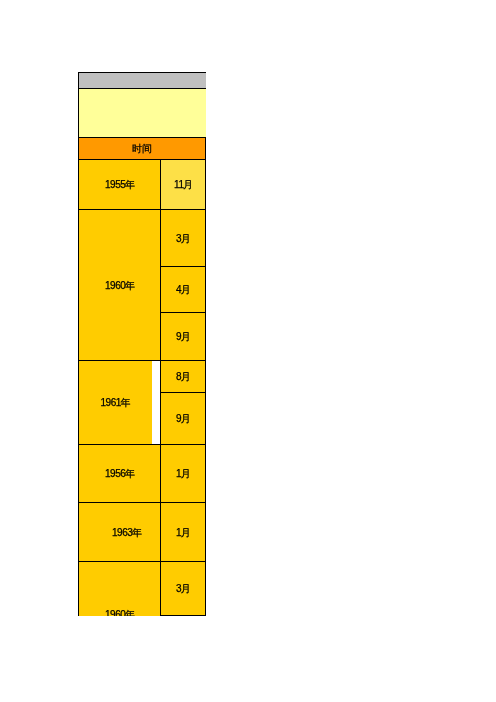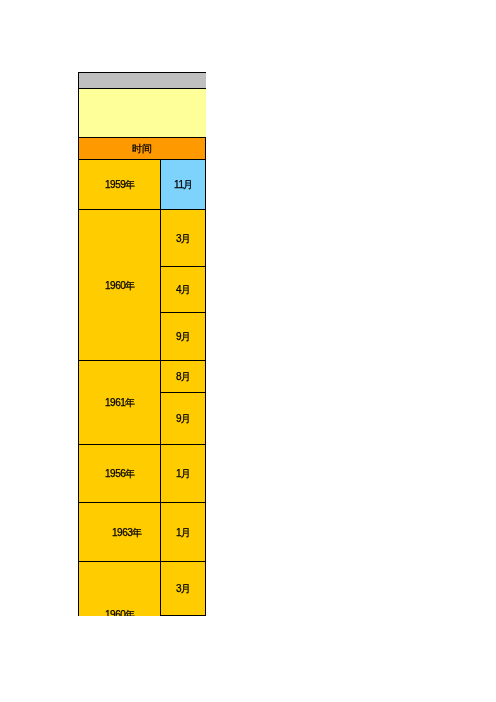--- a/index.html
+++ b/index.html
@@ -25,21 +25,21 @@
   
   .txt .num{letter-spacing:-0.44px;margin-right:-0.44px;}
 
   
   .banner-cell{left:62px;top:72px;width:128px;height:17px;}
   .title-cell {left:62px;top:88px;width:128px;height:50px;}
   .header-cell{left:62px;top:137px;width:128px;height:23px;}
 
   .yc0{left:62px;top:159px;width:83px;height:51px;}
   .yc1{left:62px;top:209px;width:83px;height:152px;}
-  .yc2{left:62px;top:360px;width:83px;height:85px;}
+  .yc2{left:62px;top:360px;width:74px;height:85px;}
   .yc3{left:62px;top:444px;width:83px;height:59px;}
   .yc4{left:62px;top:502px;width:97px;height:60px;}
   .yc5{left:62px;top:561px;width:83px;height:107px;}
 
   .mc0-0{left:144.3px;top:159px;width:45.7px;height:51px;}
   .mc1-0{left:144.3px;top:209px;width:45.7px;height:58px;}
   .mc1-1{left:144.3px;top:266px;width:45.7px;height:47px;}
   .mc1-2{left:144.3px;top:312px;width:45.7px;height:49px;}
   .mc2-0{left:144.3px;top:360px;width:45.7px;height:33px;}
   .mc2-1{left:144.3px;top:392px;width:45.7px;height:53px;}
@@ -81,39 +81,39 @@
 
    <div class="cell title-cell" style="background: rgb(255, 255, 153);">
      <div class="txt"></div>
    </div>
 
    <div class="cell header-cell" style="background: rgb(255, 153, 0);">
      <div class="txt">时间</div>
    </div>
 
    <div class="cell yc0" style="background: rgb(255, 204, 0);">
-     <div class="txt"><span class="num">1959</span>年</div>
+     <div class="txt"><span class="num">1955</span>年</div>
         </div>
    <div class="cell yc1" style="background: rgb(255, 204, 0);">
      <div class="txt"><span class="num">1960</span>年</div>
         </div>
    <div class="cell yc2" style="background: rgb(255, 204, 0);">
      <div class="txt"><span class="num">1961</span>年</div>
         </div>
    <div class="cell yc3" style="background: rgb(255, 204, 0);">
      <div class="txt"><span class="num">1956</span>年</div>
         </div>
    <div class="cell yc4" style="background: rgb(255, 204, 0);">
      <div class="txt"><span class="num">1963</span>年</div>
         </div>
    <div class="cell yc5" style="background: rgb(255, 204, 0);">
      <div class="txt"><span class="num">1960</span>年</div>
         </div>
 
-   <div class="cell mc0-0" style="background: #7dd3fc;">
+   <div class="cell mc0-0" style="background: #fde047;">
      <div class="txt"><span class="num">11</span>月</div>
         </div>
    <div class="cell mc1-0" style="background: rgb(255, 204, 0);">
      <div class="txt"><span class="num">3</span>月</div>
         </div>
    <div class="cell mc1-1" style="background: rgb(255, 204, 0);">
      <div class="txt"><span class="num">4</span>月</div>
         </div>
    <div class="cell mc1-2" style="background: rgb(255, 204, 0);">
      <div class="txt"><span class="num">9</span>月</div>

